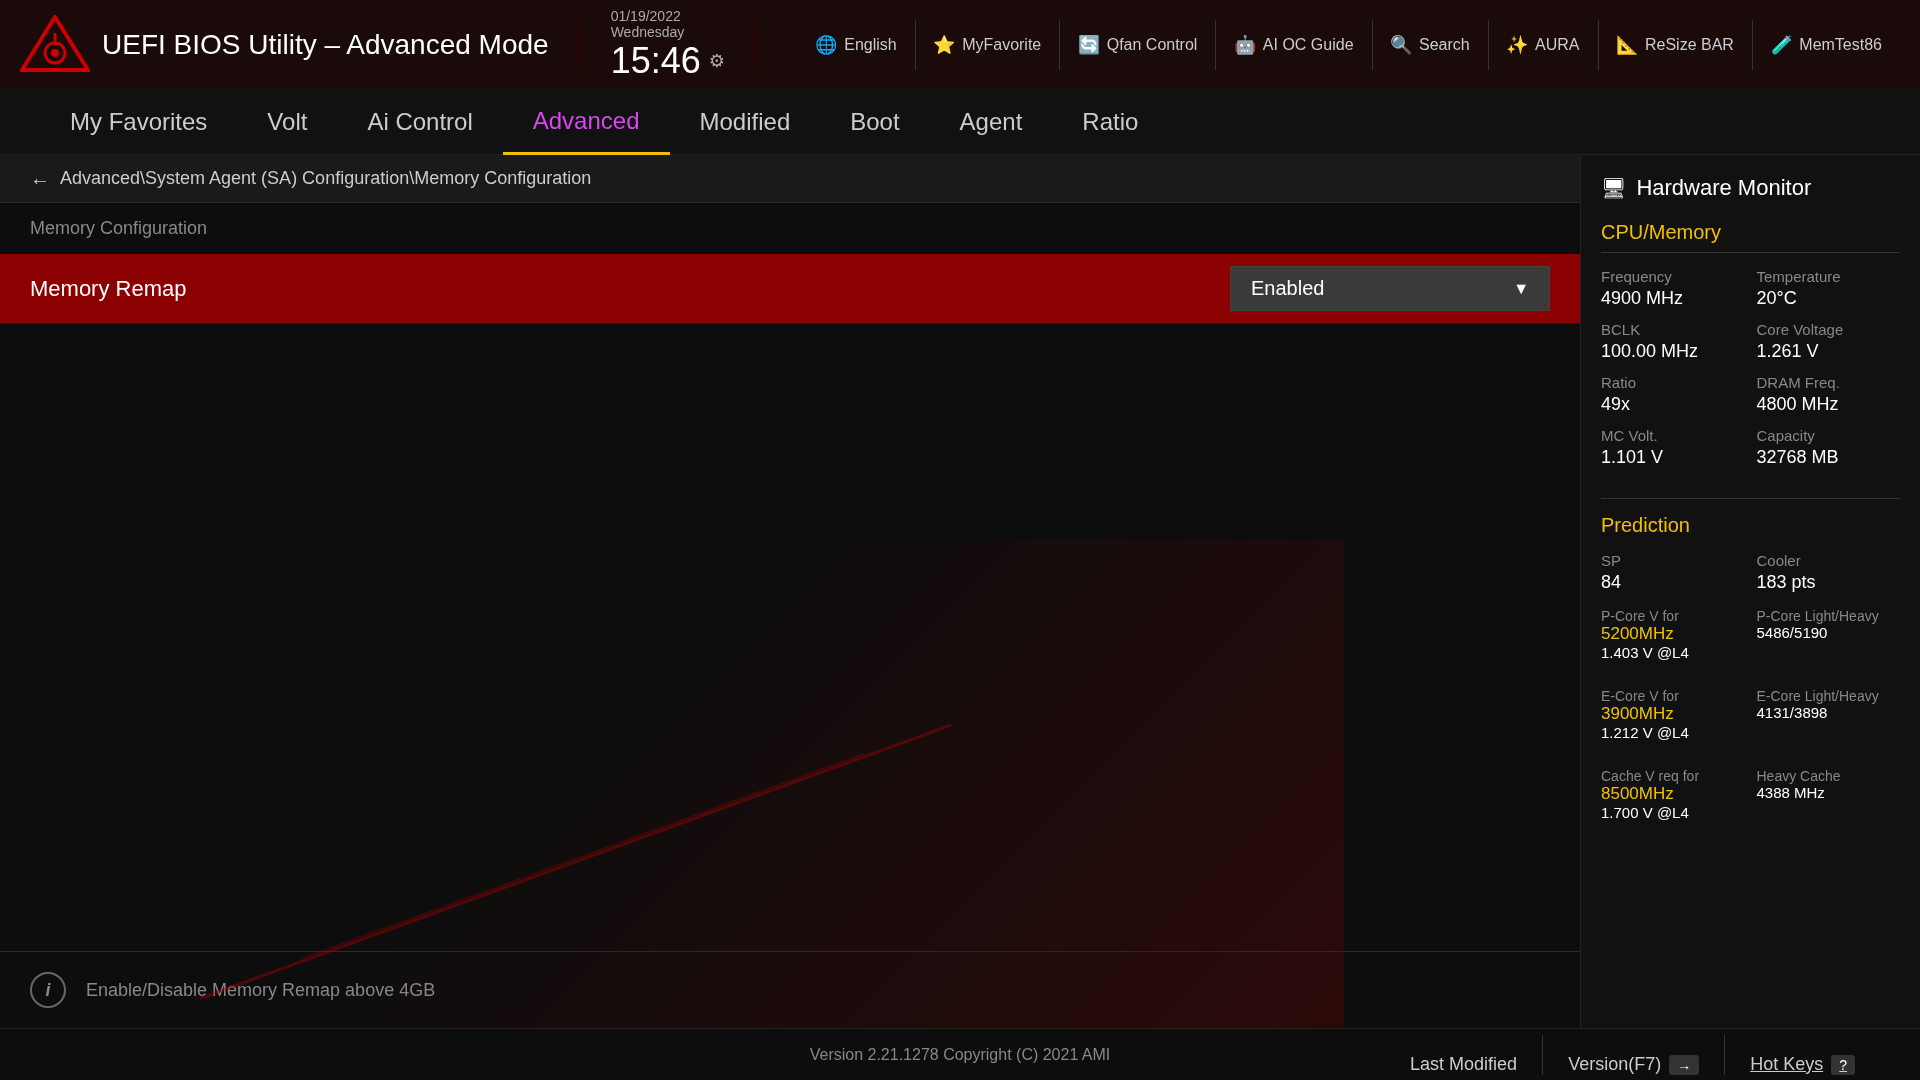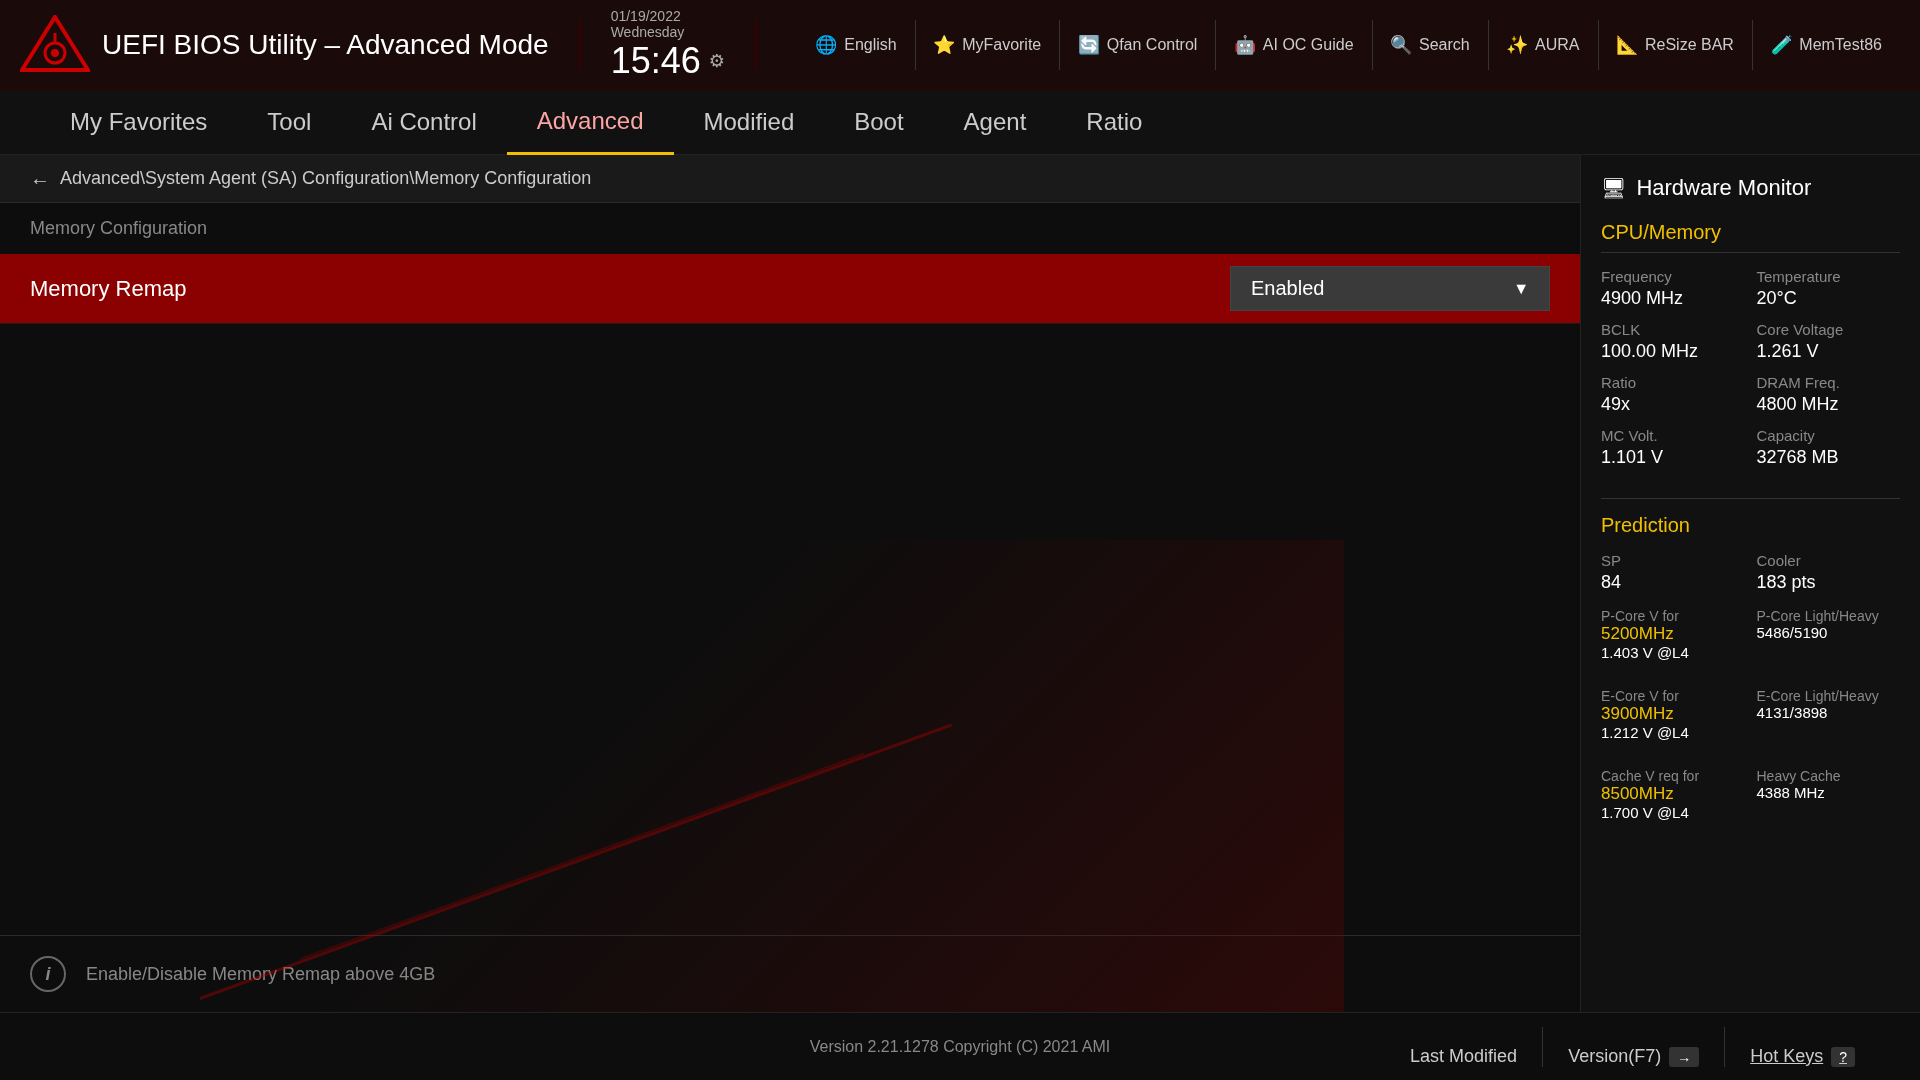--- a/index.html
+++ b/index.html
@@ -177,21 +177,21 @@
       font-size: 24px;
       padding: 0 30px;
       height: 65px;
       display: flex;
       align-items: center;
       cursor: pointer;
       position: relative;
     }
 
     .nav-item.active {
-      color: #fca5a5;
+      color: #d946ef;
       border-bottom: 3px solid #f0c000;
     }
 
     
     .content-area {
       display: flex;
       flex: 1;
       overflow: hidden;
     }
 
@@ -423,21 +423,21 @@
 
     .pred-sub-value {
       color: #ffffff;
       font-size: 15px;
     }
 
     
     .footer {
       background: #0d0d0d;
       border-top: 1px solid #222;
-      height: 68px;
+      height: 52px;
       display: flex;
       align-items: center;
       justify-content: space-between;
       padding: 0 40px;
       flex-shrink: 0;
       position: relative;
     }
 
     .footer-version {
       color: #888;
@@ -549,21 +549,21 @@
         <div class="tool-item">
           <span class="tool-icon">🧪</span>
           <span>MemTest86</span>
         </div>
       </div>
   </div>
 
   <div class="nav-bar">
 
   <div class="nav-item">My Favorites</div>
-      <div class="nav-item">Tool</div>
+      <div class="nav-item">Volt</div>
       <div class="nav-item">Ai Control</div>
       <div class="nav-item active">Advanced</div>
       <div class="nav-item">Modified</div>
       <div class="nav-item">Boot</div>
       <div class="nav-item">Agent</div>
       <div class="nav-item">Ratio</div>
     </div>
 
   <div class="content-area">
 

